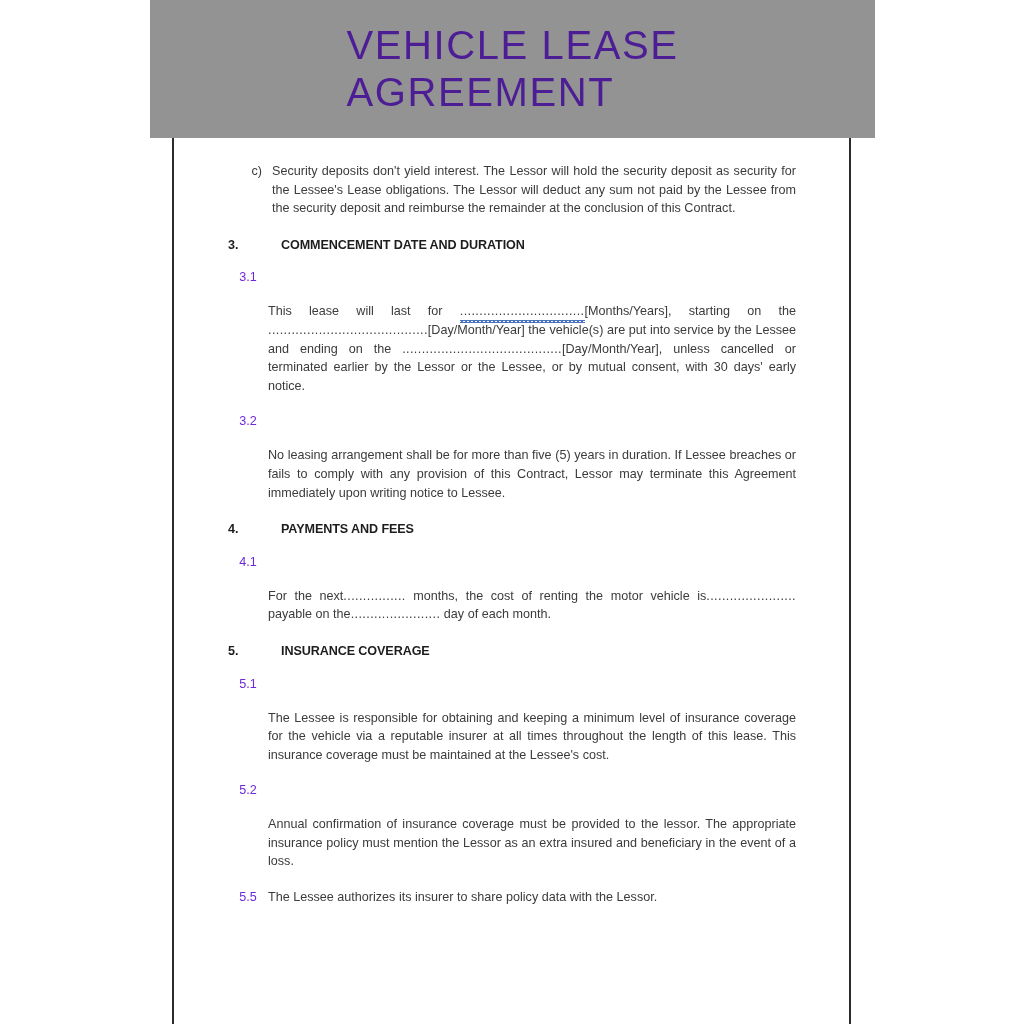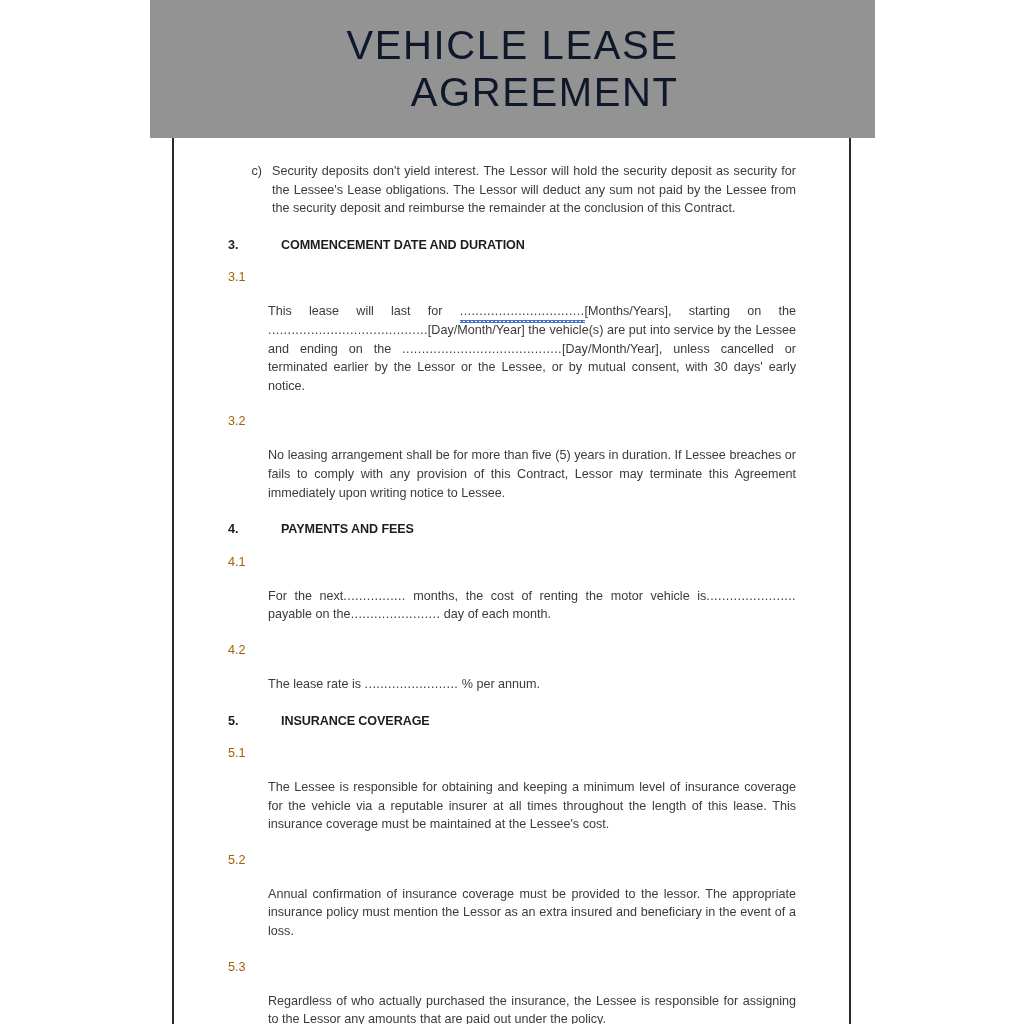--- a/index.html
+++ b/index.html
@@ -30,27 +30,27 @@
     top: 0;
     width: 725px;
     height: 138px;
     background: #939393;
     box-sizing: border-box;
     display: flex;
     align-items: center;
     justify-content: center;
   }
   .banner-title {
-    color: #0f172a;
+    color: #4c1d95;
     font-family: "Liberation Sans", sans-serif;
     font-size: 40px;
     font-weight: 300;
     letter-spacing: 1.6px;
     line-height: 1.18;
-    text-align: right;
+    text-align: left;
     white-space: pre-line;
     text-transform: uppercase;
   }
 
   
   .page {
     position: absolute;
     left: 172px;
     top: 138px;
     width: 679px;
@@ -113,21 +113,22 @@
     margin-left: 30px;
   }
 
   
   .clause {
     display: flex;
     margin-bottom: 17px;
   }
   .clause .num {
     flex: 0 0 40px;
-    color: #a16207;
+    color: #6d28d9;
+    text-align: center;
   }
   .clause .body {
     flex: 1 1 auto;
   }
   .clause .body.justified {
     text-align: justify;
     text-justify: inter-word;
     margin-top: 34px;
   }
 
@@ -183,40 +184,32 @@
           <span class="body justified">No leasing arrangement shall be for more than five (5) years in duration. If Lessee breaches or fails to comply with any provision of this Contract, Lessor may terminate this Agreement immediately upon writing notice to Lessee.</span>
         </div>
         <div class="section-heading">
           <span class="num">4.</span>
           <span class="label">PAYMENTS AND FEES</span>
         </div>
         <div class="clause">
           <span class="num">4.1</span>
           <span class="body justified"><span>For the next</span><span class="dots">................</span><span> months, the cost of renting the motor vehicle is</span><span class="dots">.......................</span><span> payable on the</span><span class="dots">.......................</span><span> day of each month.</span></span>
         </div>
-        <div class="clause">
-          <span class="num">4.2</span>
-          <span class="body justified"><span>The lease rate is </span><span class="dots">........................</span><span> % per annum.</span></span>
-        </div>
         <div class="section-heading">
           <span class="num">5.</span>
           <span class="label">INSURANCE COVERAGE</span>
         </div>
         <div class="clause">
           <span class="num">5.1</span>
           <span class="body justified">The Lessee is responsible for obtaining and keeping a minimum level of insurance coverage for the vehicle via a reputable insurer at all times throughout the length of this lease. This insurance coverage must be maintained at the Lessee's cost.</span>
         </div>
         <div class="clause">
           <span class="num">5.2</span>
           <span class="body justified">Annual confirmation of insurance coverage must be provided to the lessor. The appropriate insurance policy must mention the Lessor as an extra insured and beneficiary in the event of a loss.</span>
         </div>
         <div class="clause">
-          <span class="num">5.3</span>
-          <span class="body justified">Regardless of who actually purchased the insurance, the Lessee is responsible for assigning to the Lessor any amounts that are paid out under the policy.</span>
-        </div>
-        <div class="clause">
           <span class="num">5.5</span>
           <span class="body">The Lessee authorizes its insurer to share policy data with the Lessor.</span>
         </div>
       </div>
   </div>
 
 </div>
 
 </body></html>

